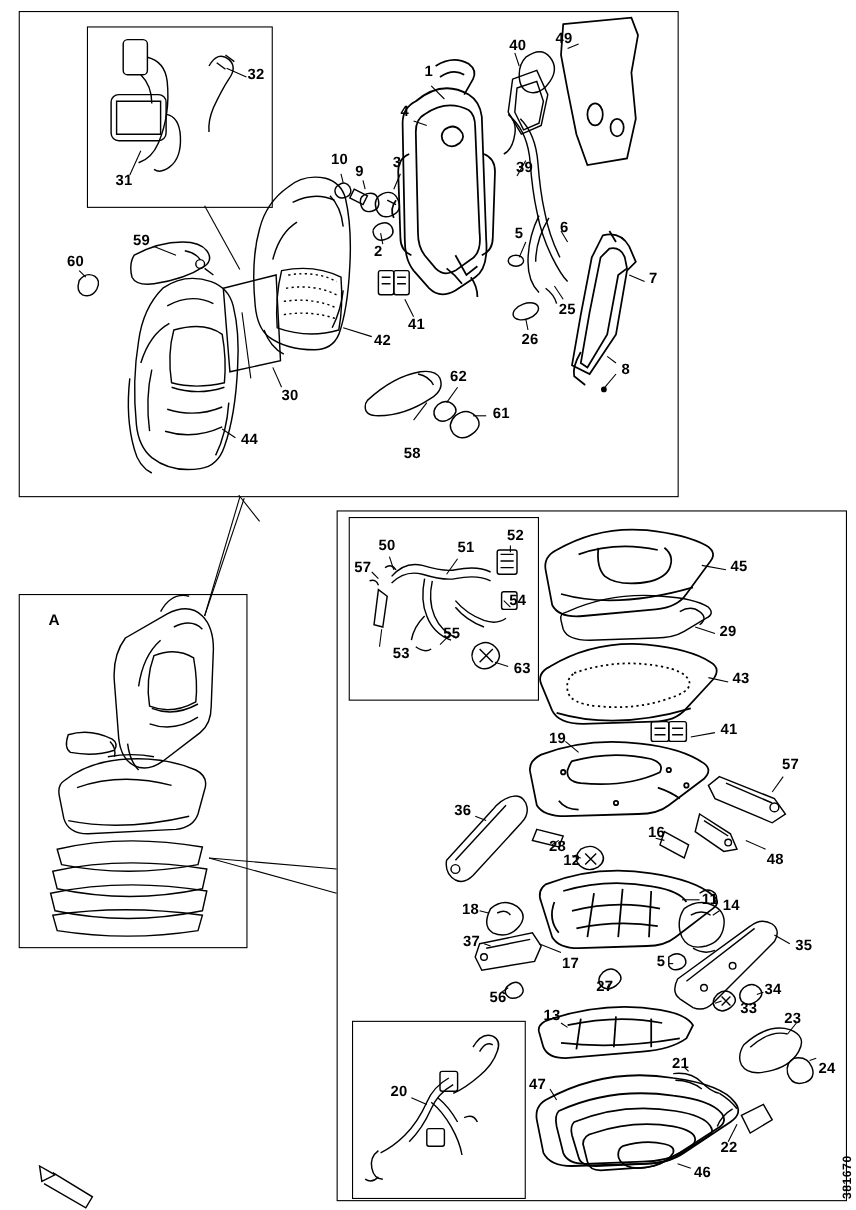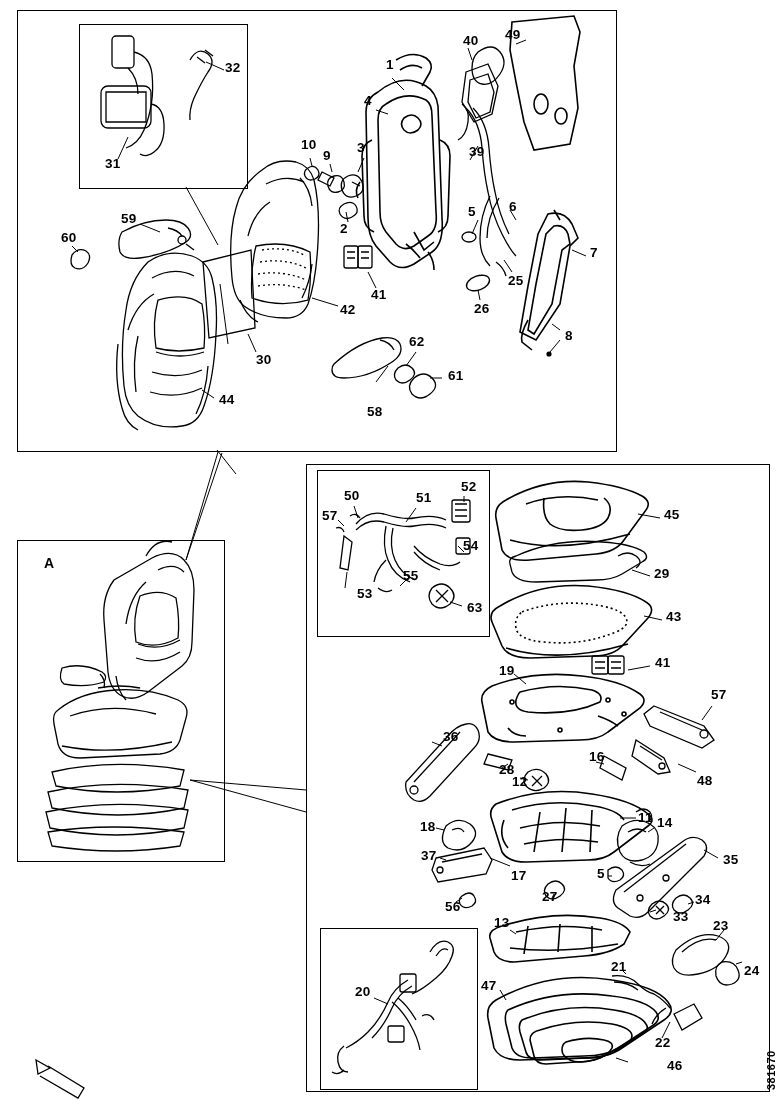--- a/index.html
+++ b/index.html
@@ -451,31 +451,31 @@
   <div class="lbl" style="left:474px;top:302px;">26</div>
   <div class="lbl" style="left:542px;top:890px;">27</div>
   <div class="lbl" style="left:499px;top:763px;">28</div>
   <div class="lbl" style="left:654px;top:567px;">29</div>
   <div class="lbl" style="left:256px;top:353px;">30</div>
   <div class="lbl" style="left:105px;top:157px;">31</div>
   <div class="lbl" style="left:225px;top:61px;">32</div>
   <div class="lbl" style="left:643px;top:910px;padding-left:30px;">33</div>
   <div class="lbl" style="left:695px;top:893px;">34</div>
   <div class="lbl" style="left:723px;top:853px;">35</div>
-  <div class="lbl" style="left:413px;top:730px;margin-left:30px;">36</div>
+  <div class="lbl" style="left:413px;top:730px;">36</div>
   <div class="lbl" style="left:421px;top:849px;">37</div>
   <div class="lbl" style="left:711px;top:688px;">57</div>
   <div class="lbl" style="left:469px;top:145px;">39</div>
   <div class="lbl" style="left:463px;top:34px;">40</div>
   <div class="lbl" style="left:371px;top:288px;">41</div>
   <div class="lbl" style="left:340px;top:303px;">42</div>
   <div class="lbl" style="left:666px;top:610px;">43</div>
   <div class="lbl" style="left:219px;top:393px;">44</div>
   <div class="lbl" style="left:664px;top:508px;">45</div>
-  <div class="lbl" style="left:631px;top:1059px;margin-left:36px;">46</div>
+  <div class="lbl" style="left:631px;top:1059px;">46</div>
   <div class="lbl" style="left:481px;top:979px;">47</div>
   <div class="lbl" style="left:697px;top:774px;">48</div>
   <div class="lbl" style="left:505px;top:28px;">49</div>
   <div class="lbl" style="left:344px;top:489px;">50</div>
   <div class="lbl" style="left:416px;top:491px;">51</div>
   <div class="lbl" style="left:461px;top:480px;">52</div>
   <div class="lbl" style="left:330px;top:587px;margin-left:27px;">53</div>
   <div class="lbl" style="left:463px;top:539px;">54</div>
   <div class="lbl" style="left:403px;top:569px;">55</div>
   <div class="lbl" style="left:445px;top:900px;">56</div>

